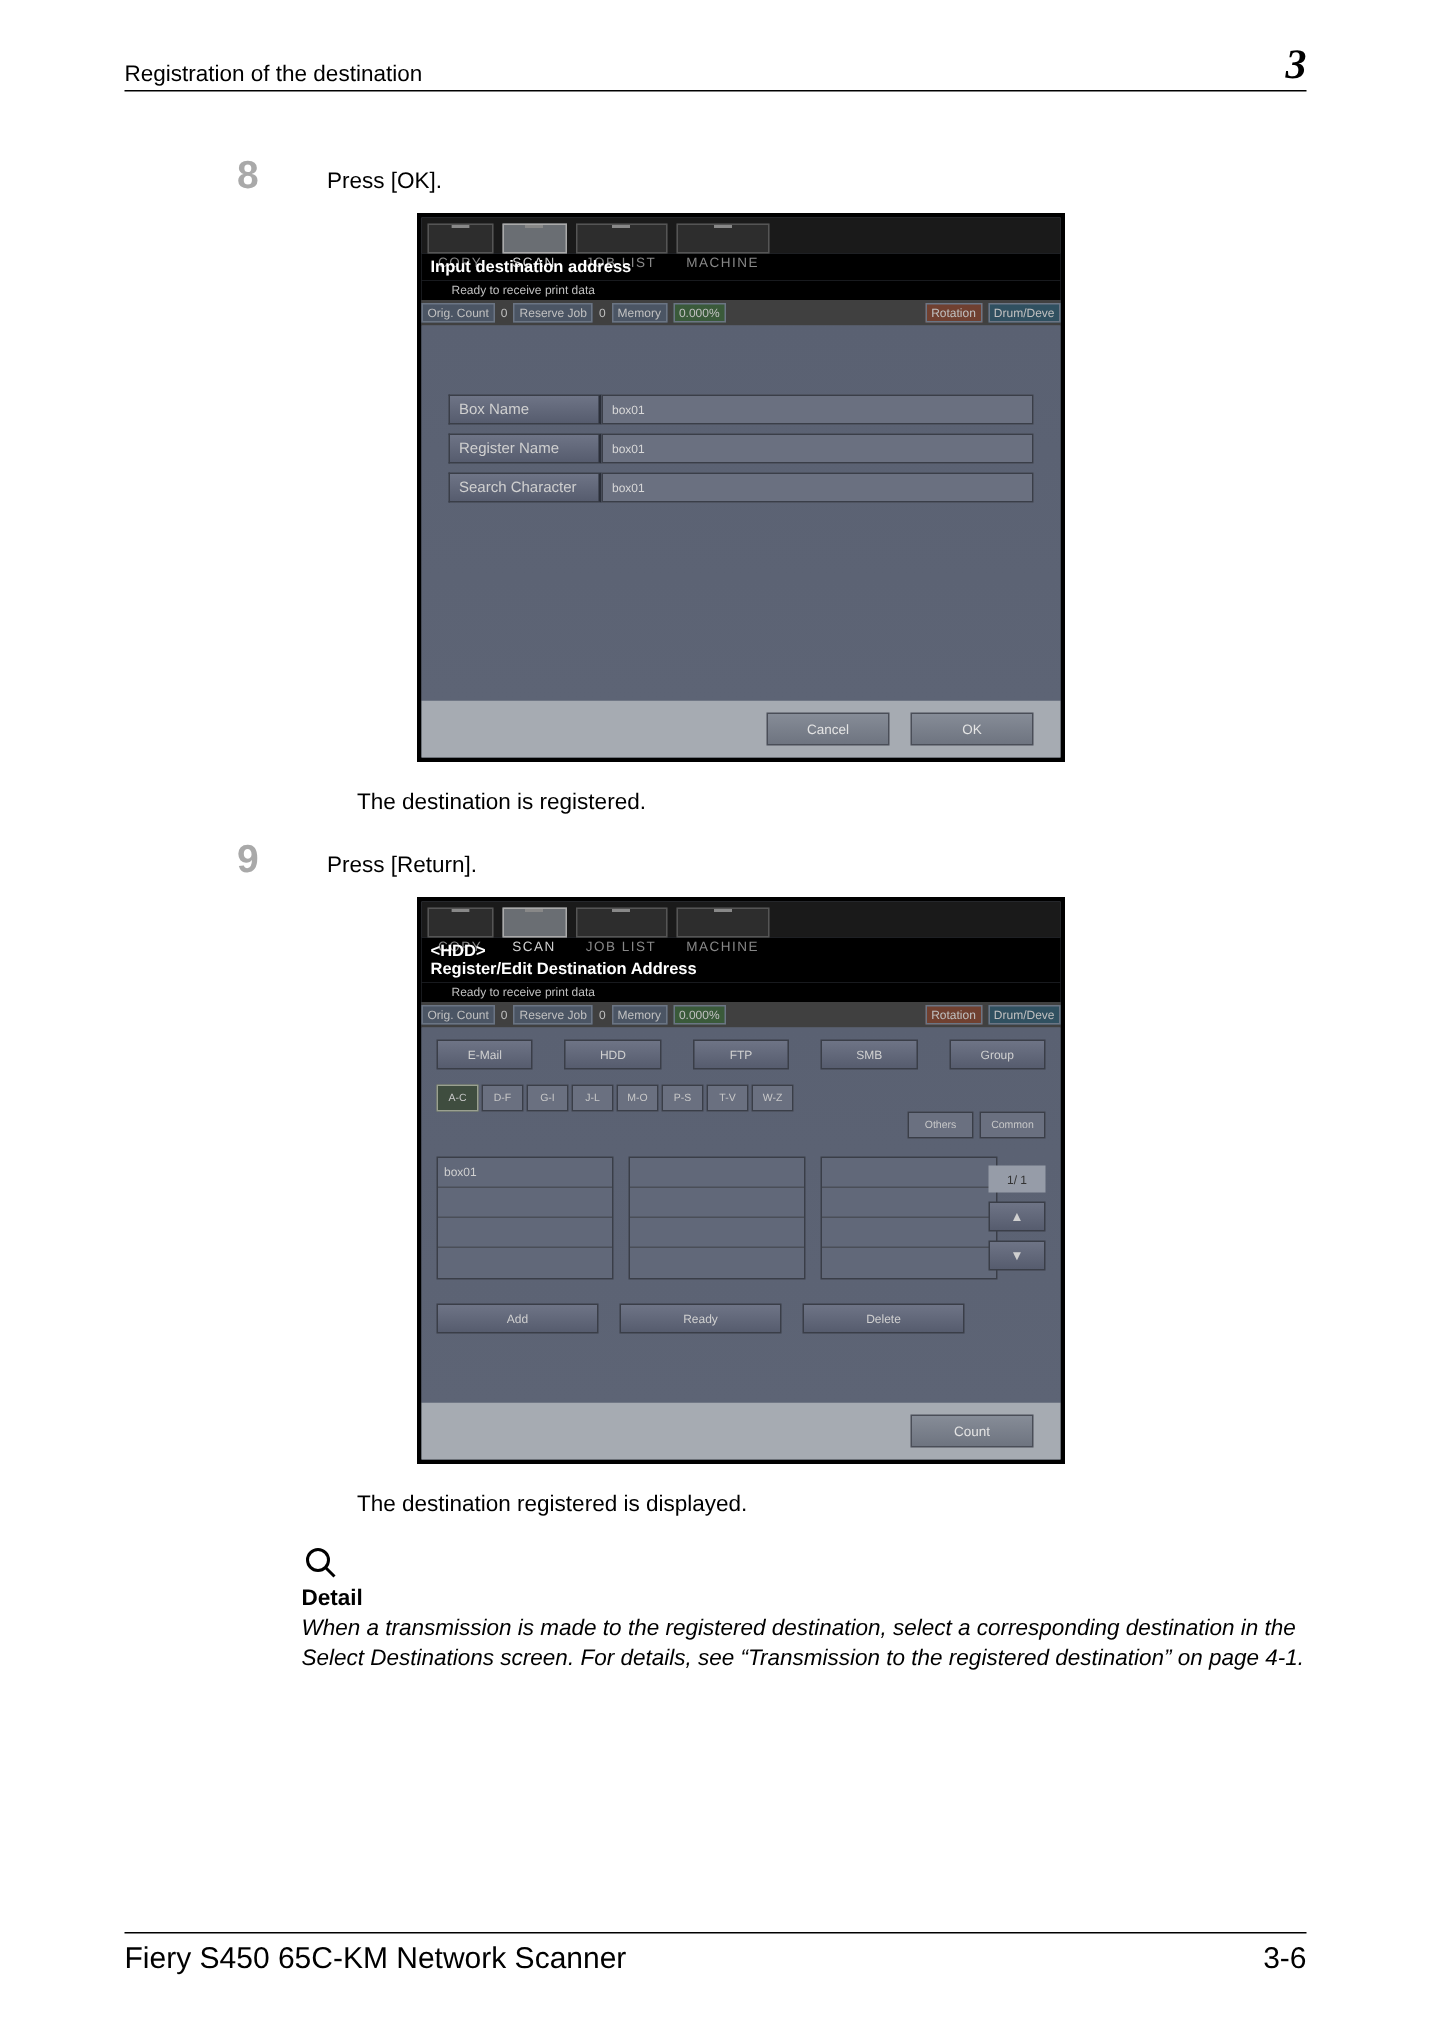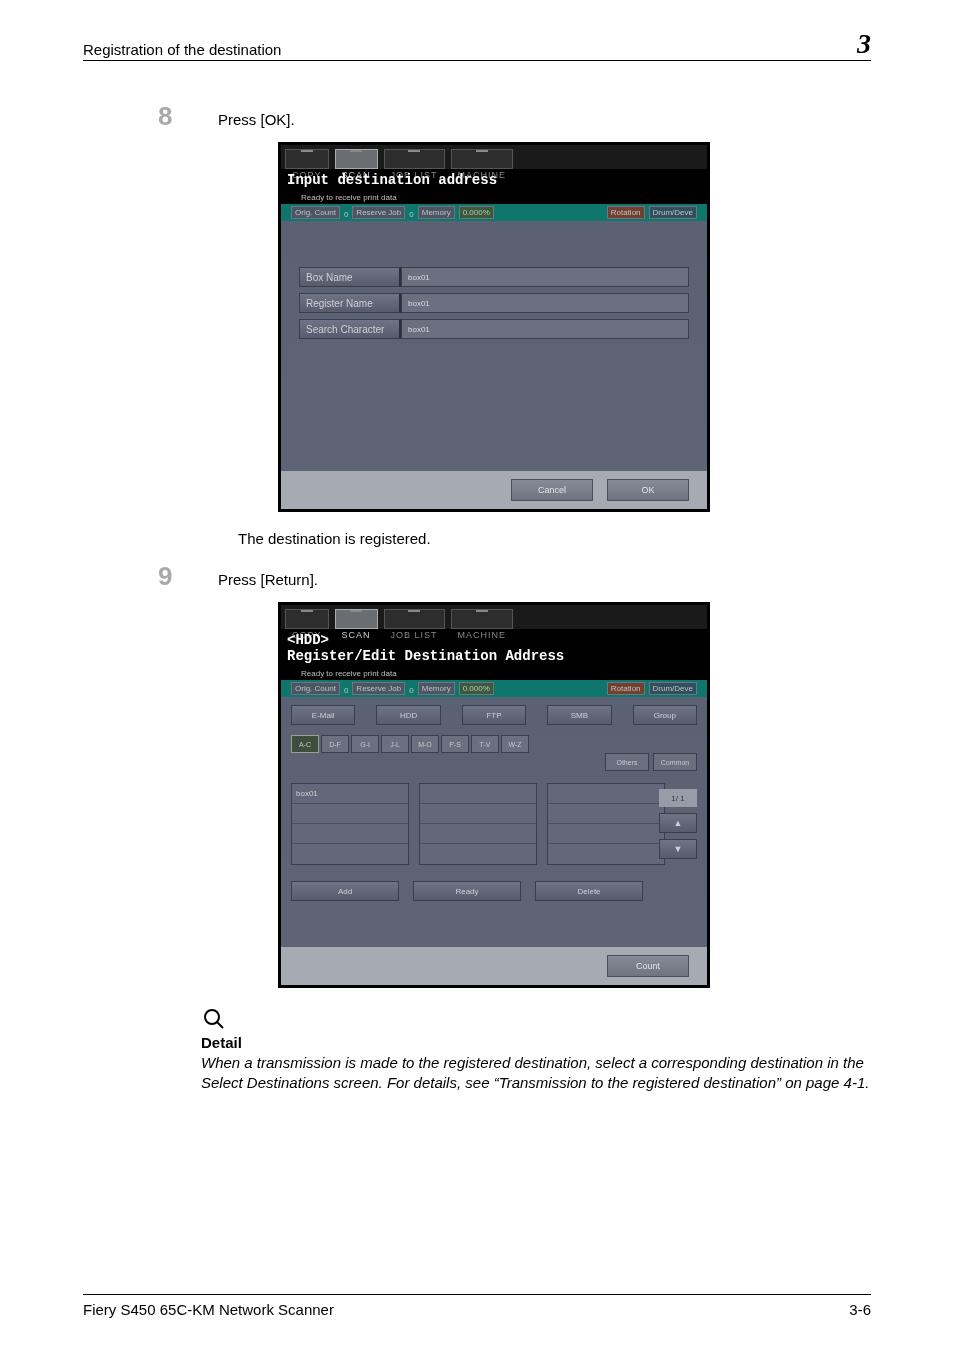--- a/index.html
+++ b/index.html
@@ -88,39 +88,38 @@
   .ss-tab-icon {
     width: 12px;
     height: 12px;
     background: #000;
     border: 1px solid #888;
     display: inline-block;
   }
   .ss-titlebar {
     background: #000;
     color: #fff;
-    font-size: 14px;
+    font-size: 11px;
     padding: 3px 6px;
     font-weight: bold;
-    font-family: Liberation Mono, monospace;
   }
   .ss-subtitle {
     background: #000;
     color: #c0c0c0;
     font-size: 8px;
     padding: 2px 6px 2px 20px;
   }
   .ss-status {
     display: flex;
     font-size: 8px;
     color: #c0c0c0;
-    background: #0f766e;
-    padding: 2px 10px;
+    background: #404040;
+    padding: 2px 0;
     gap: 4px;
-    align-items: flex-end;
+    align-items: center;
   }
   .ss-status .chip {
     background: #4b5564;
     padding: 1px 3px;
     border: 1px solid #6b7584;
   }
   .ss-main1 {
     height: 250px;
     position: relative;
     background: linear-gradient(#5a6172,#5d6475);
@@ -324,21 +323,21 @@
     margin-top: 2px;
   }
   .footer {
     position: absolute;
     bottom: 34px;
     left: 83px;
     right: 83px;
     border-top: 1px solid #000;
     padding-top: 6px;
     display: flex;
-    font-size: 15px;
+    font-size: 20px;
   }
   .footer-left { flex: 1; }
 </style>
 </head>
 <body>
 <div class="page">
 
 <div class="header">
   <div class="header-title">Registration of the destination</div>
   <div class="header-num">3</div>
@@ -493,20 +492,21 @@
       <div class="ss-btn2">Add</div>
       <div class="ss-btn2">Ready</div>
       <div class="ss-btn2">Delete</div>
     </div>
   </div>
   <div class="ss-bottom">
     <div class="ss-btn">Count</div>
   </div>
 </div>
 
+<div class="body-indent">The destination registered is displayed.</div>
 
 <div class="detail-block">
   <div class="detail-icon">
     <svg viewBox="0 0 24 24" fill="none" stroke="#000" stroke-width="2">
       <circle cx="10" cy="10" r="7"></circle>
       <line x1="15" y1="15" x2="21" y2="21"></line>
     </svg>
   </div>
   <div class="detail-title">Detail</div>
   <div class="detail-body">When a transmission is made to the registered destination, select a corresponding destination in the Select Destinations screen. For details, see “Transmission to the registered destination” on page 4-1.</div>

